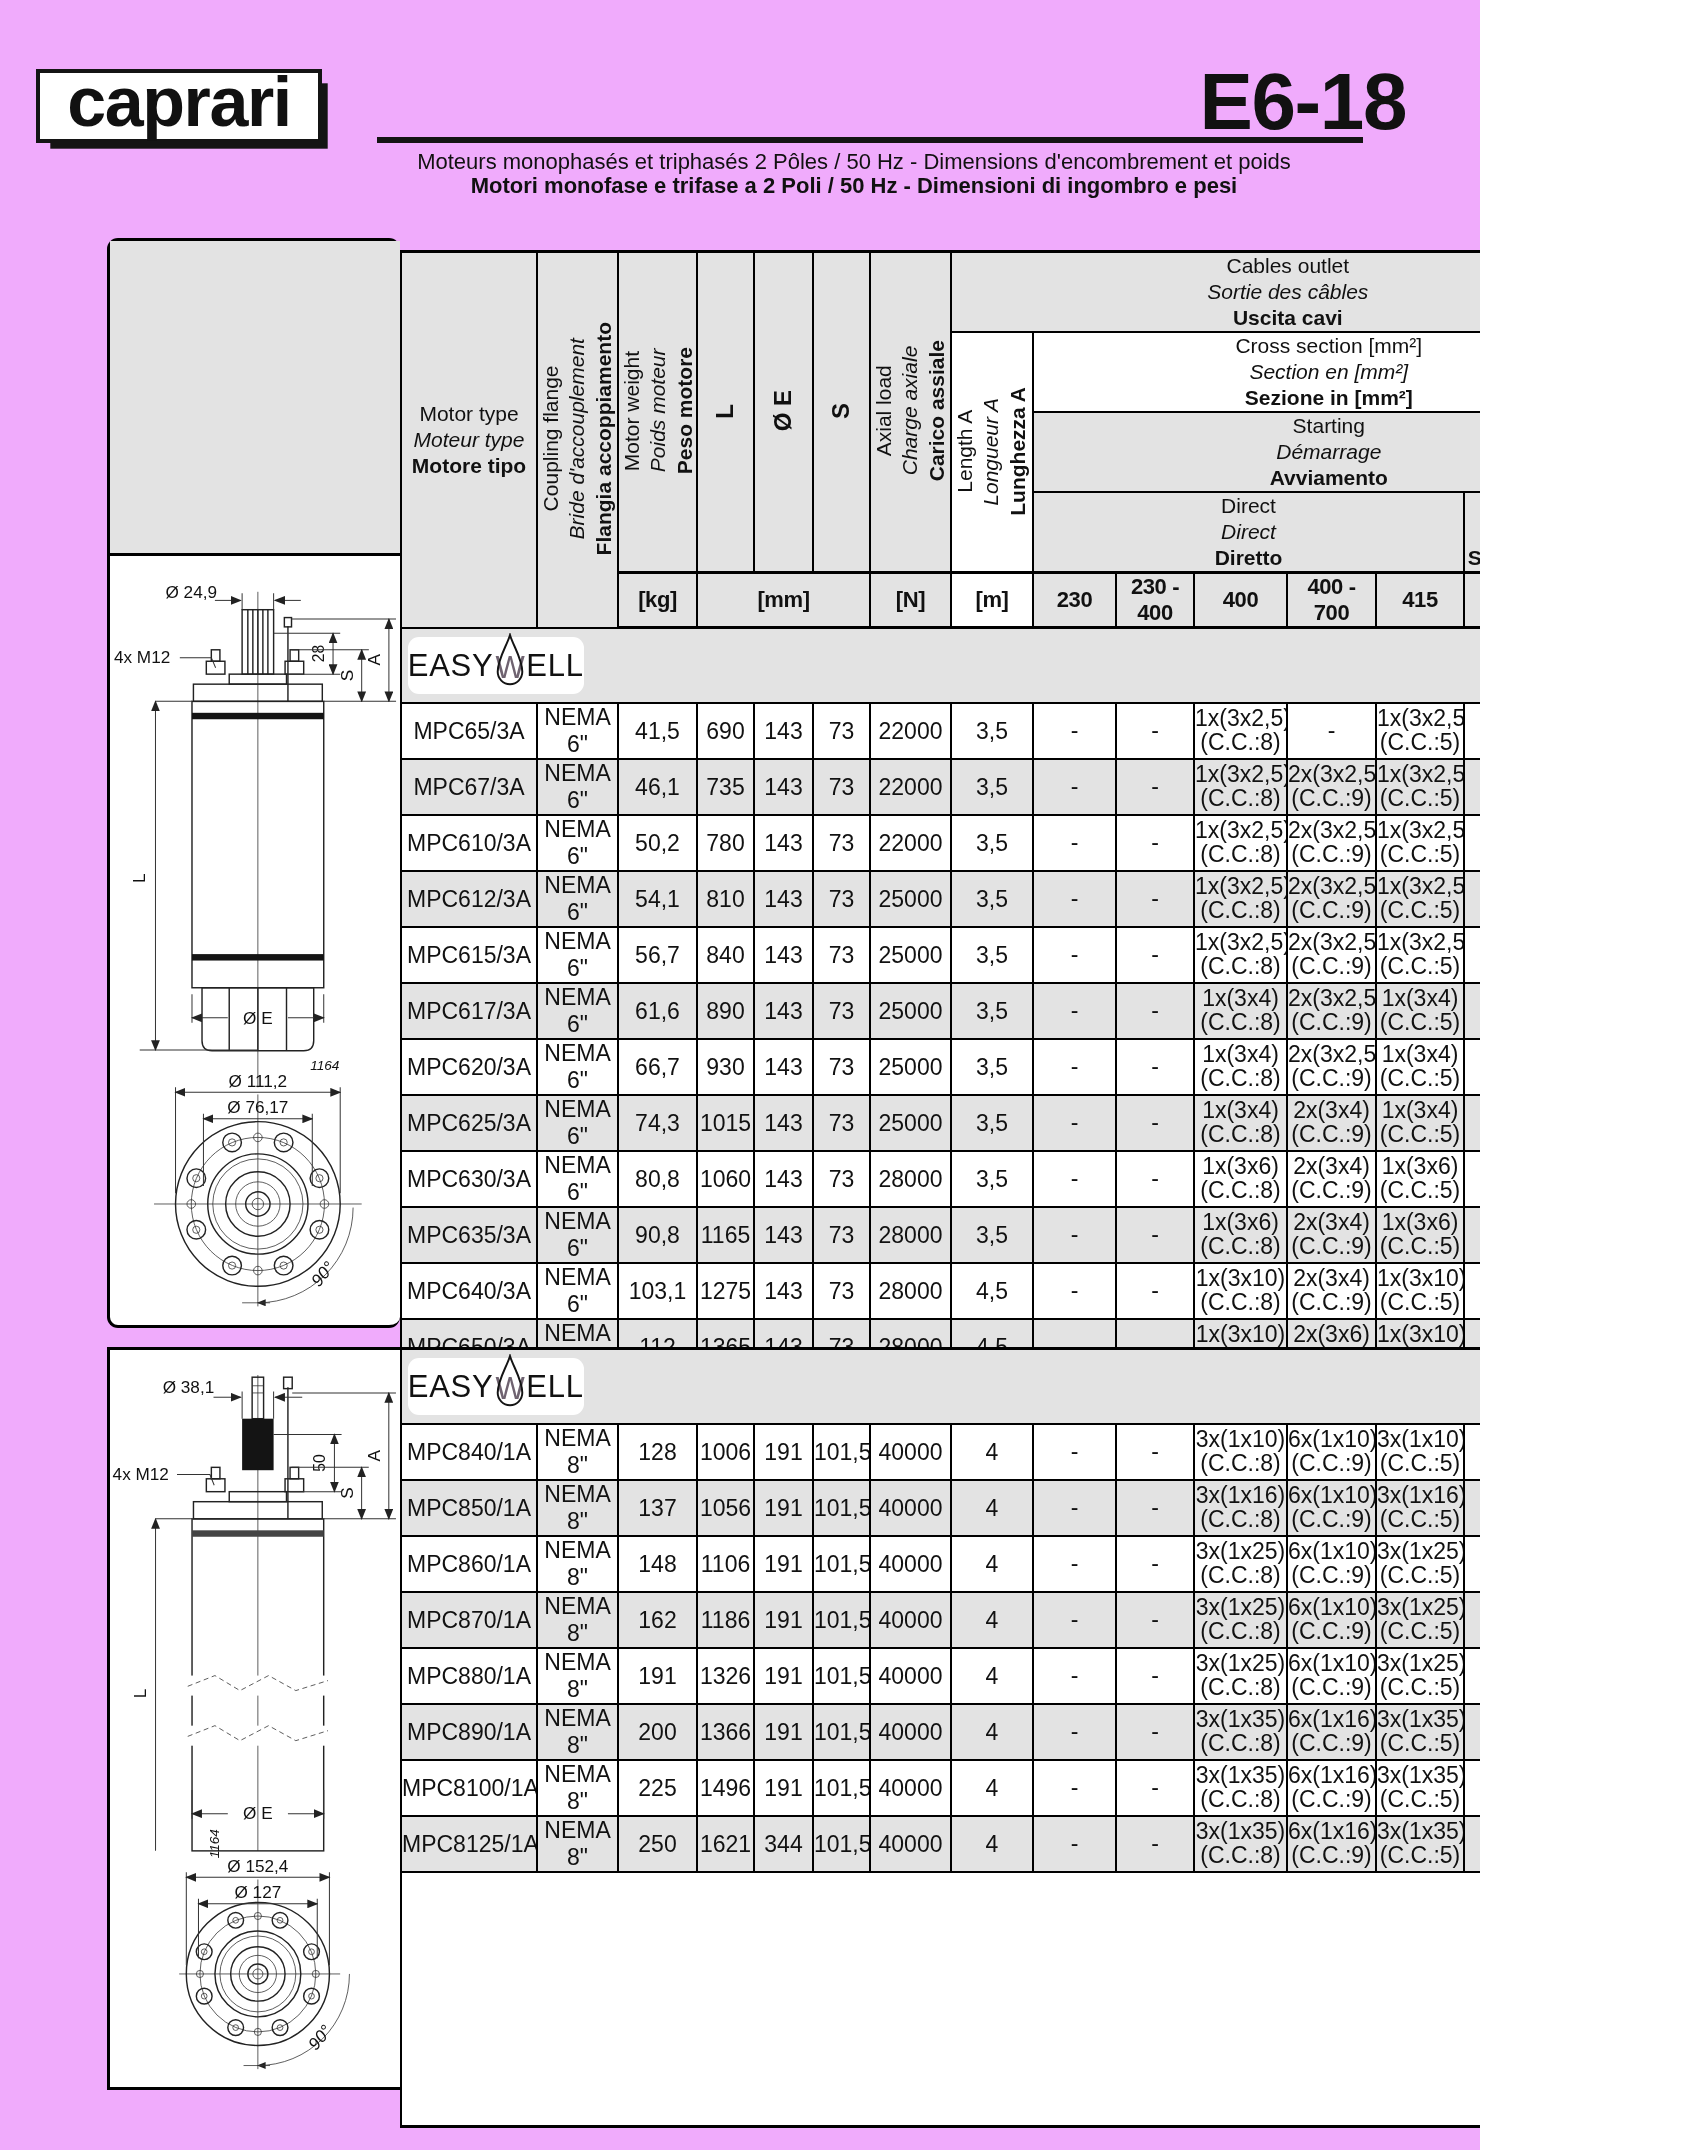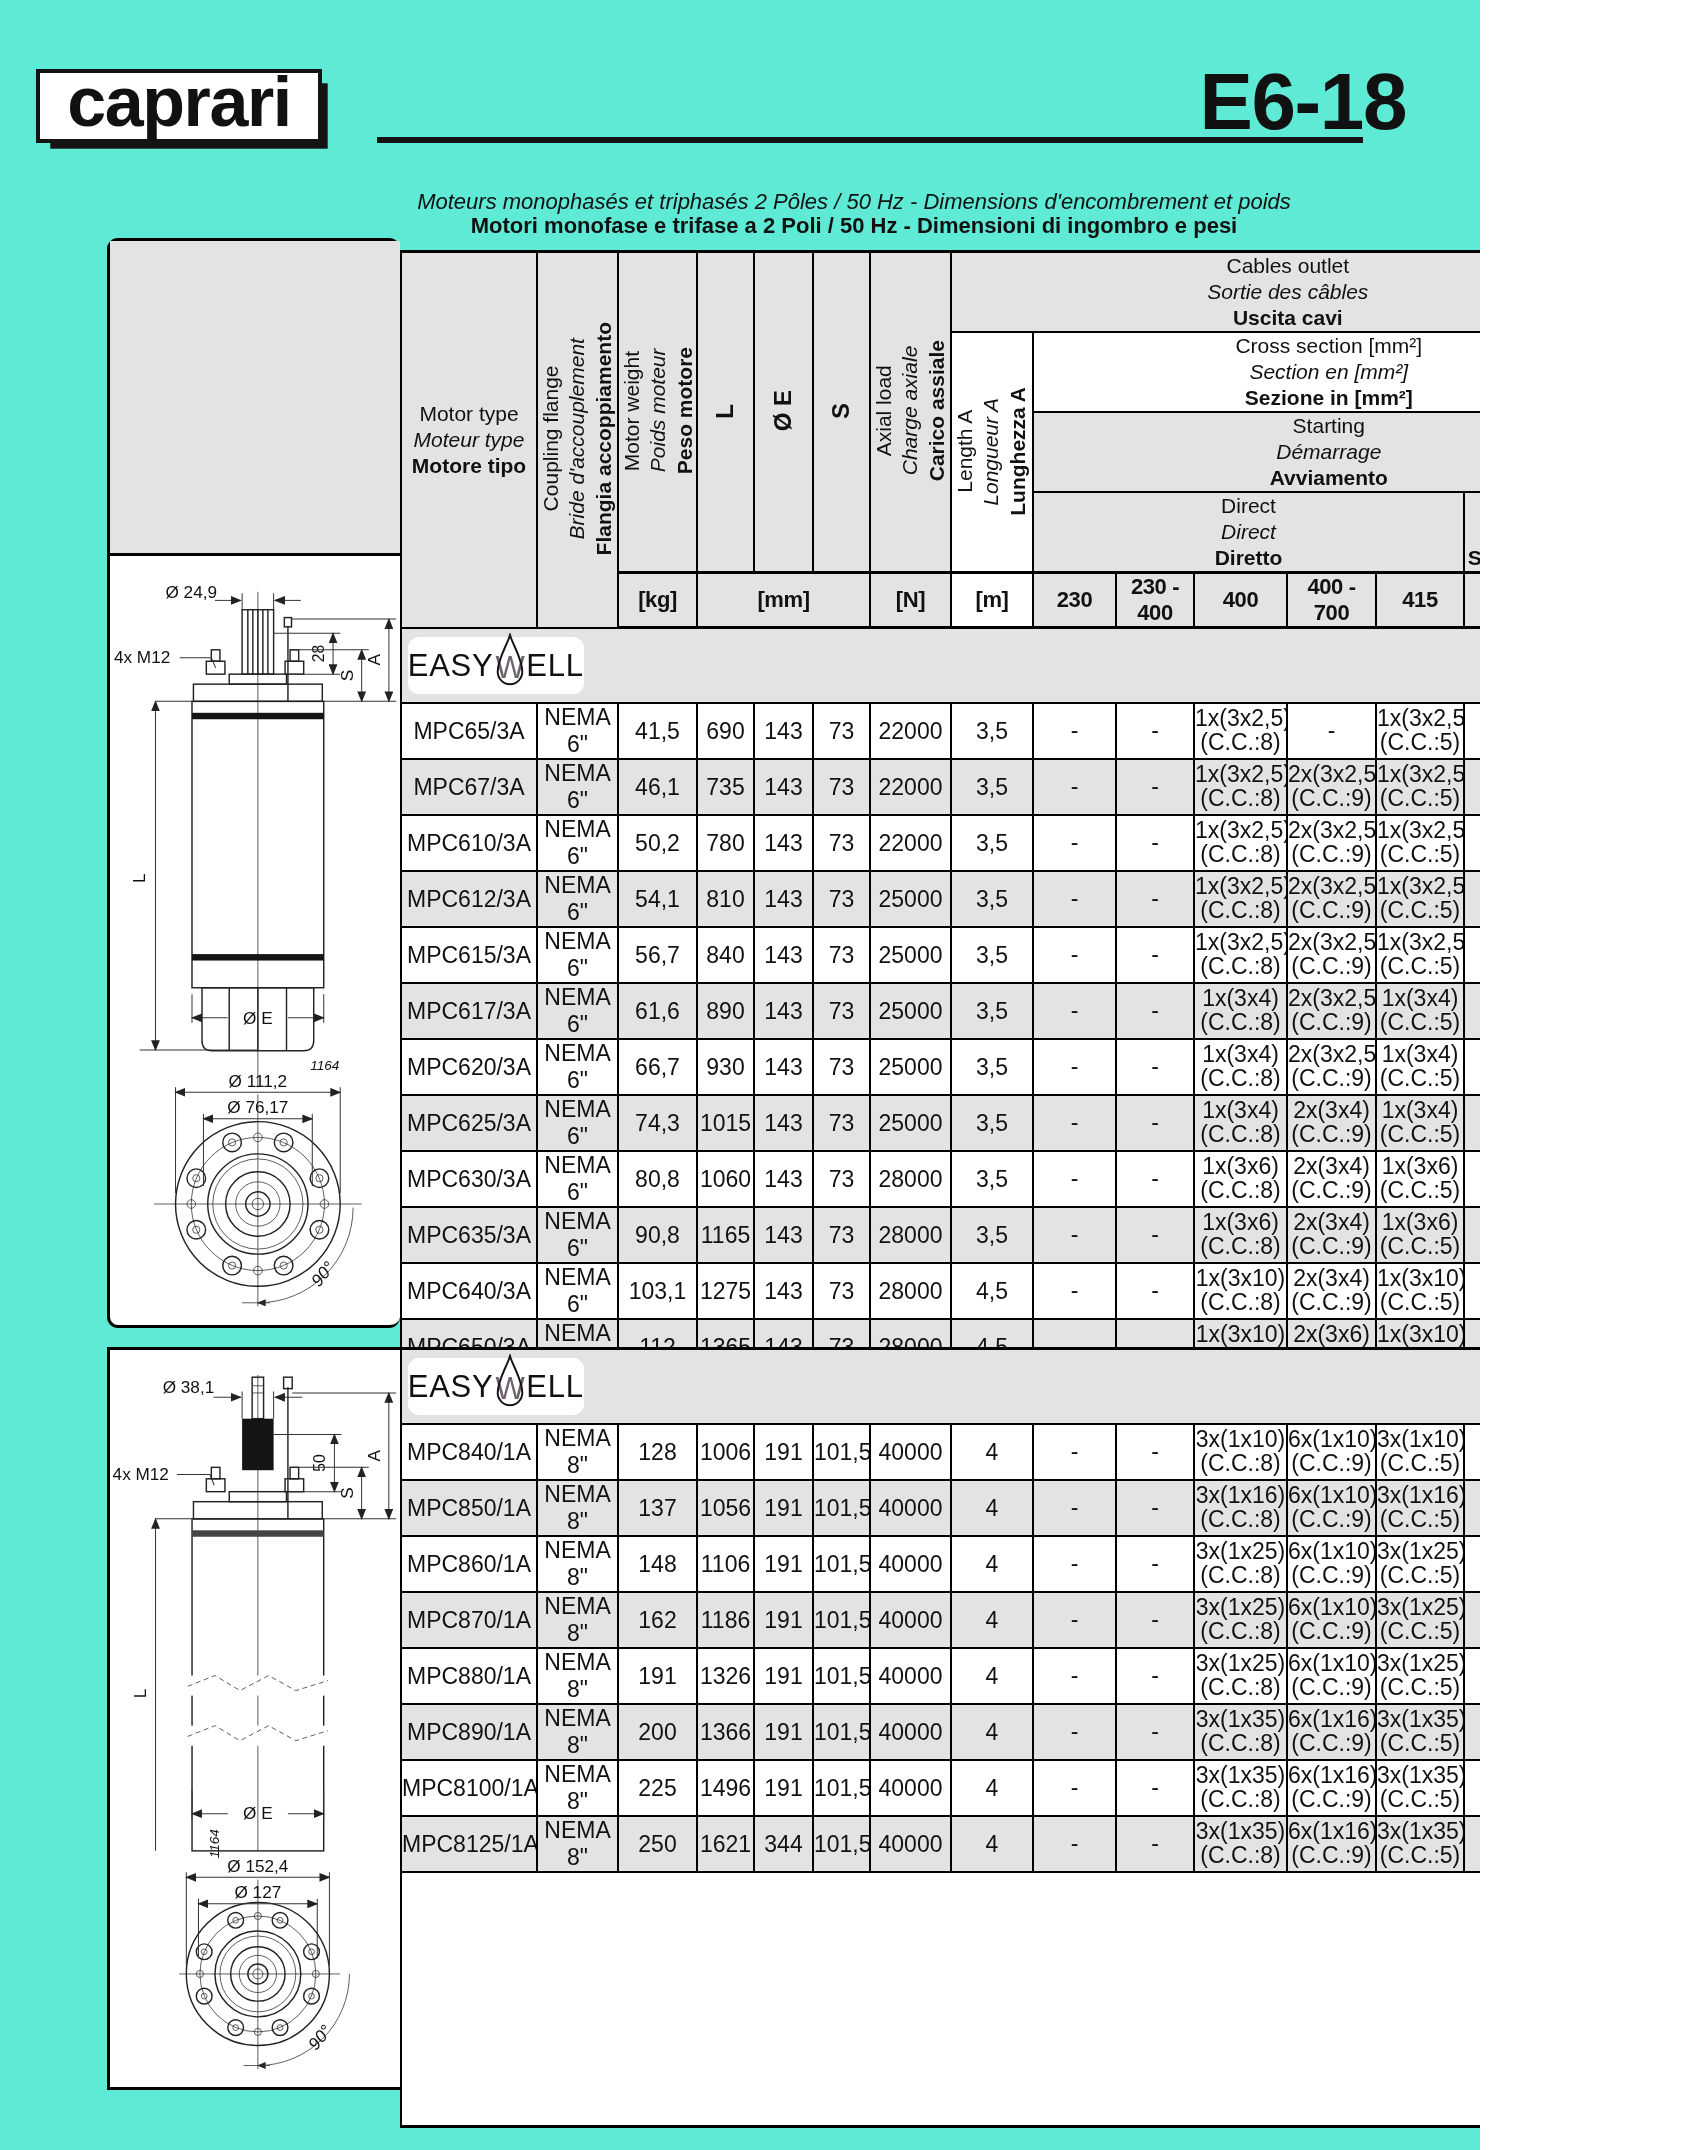--- a/index.html
+++ b/index.html
@@ -1,28 +1,28 @@
 <!DOCTYPE html>
 <html style="font-size:11.4px"><head>
 <meta charset="utf-8">
 <style>
   html,body{margin:0;padding:0;background:#fff;}
-  .page{position:relative;width:1480px;height:2151px;background:#5eead4;overflow:hidden;
+  .page{position:relative;width:1480px;height:2151px;background:#f0abfc;overflow:hidden;
         font-family:"Liberation Sans", sans-serif;color:#111;}
 
   
   .logo-box{position:absolute;left:36px;top:69px;width:286px;height:74px;
     border:4.3px solid #141414;box-shadow:10px 10px 0 -4.3px #141414;
     display:flex;align-items:center;justify-content:center;box-sizing:border-box;background:#fff;}
   .logo-box span{font-size:70px;font-weight:bold;letter-spacing:-1.4px;line-height:1;
     transform:translateY(-4.3px);}
   .page-code{position:absolute;right:74px;top:56px;font-size:80px;font-weight:bold;letter-spacing:-1.4px;}
   .rule{position:absolute;left:377px;top:137px;width:986px;height:5.7px;background:#141414;}
   .titles{position:absolute;left:282px;top:150px;width:1144px;text-align:center;line-height:23.6px;font-size:22px;}
-  .titles .t-fr{font-style:italic;margin-top:40px;}
+  .titles .t-fr{}
   .titles .t-it{font-weight:bold;}
 
   
   .draw-col{position:absolute;left:107px;width:293px;box-sizing:border-box;background:#fff;
     border:3.6px solid #000;border-right:0;display:flex;flex-direction:column;}
   .draw-col.one{top:238px;height:1090px;border-radius:11px;}
   .draw-col.two{top:1347px;height:743px;}
   .dhead{height:312px;background:#e3e3e3;border-bottom:3.6px solid #000;}
   .draw-col svg{display:block;width:100%;flex:1;}
   .ol{stroke:#222;stroke-width:2;fill:none;}

